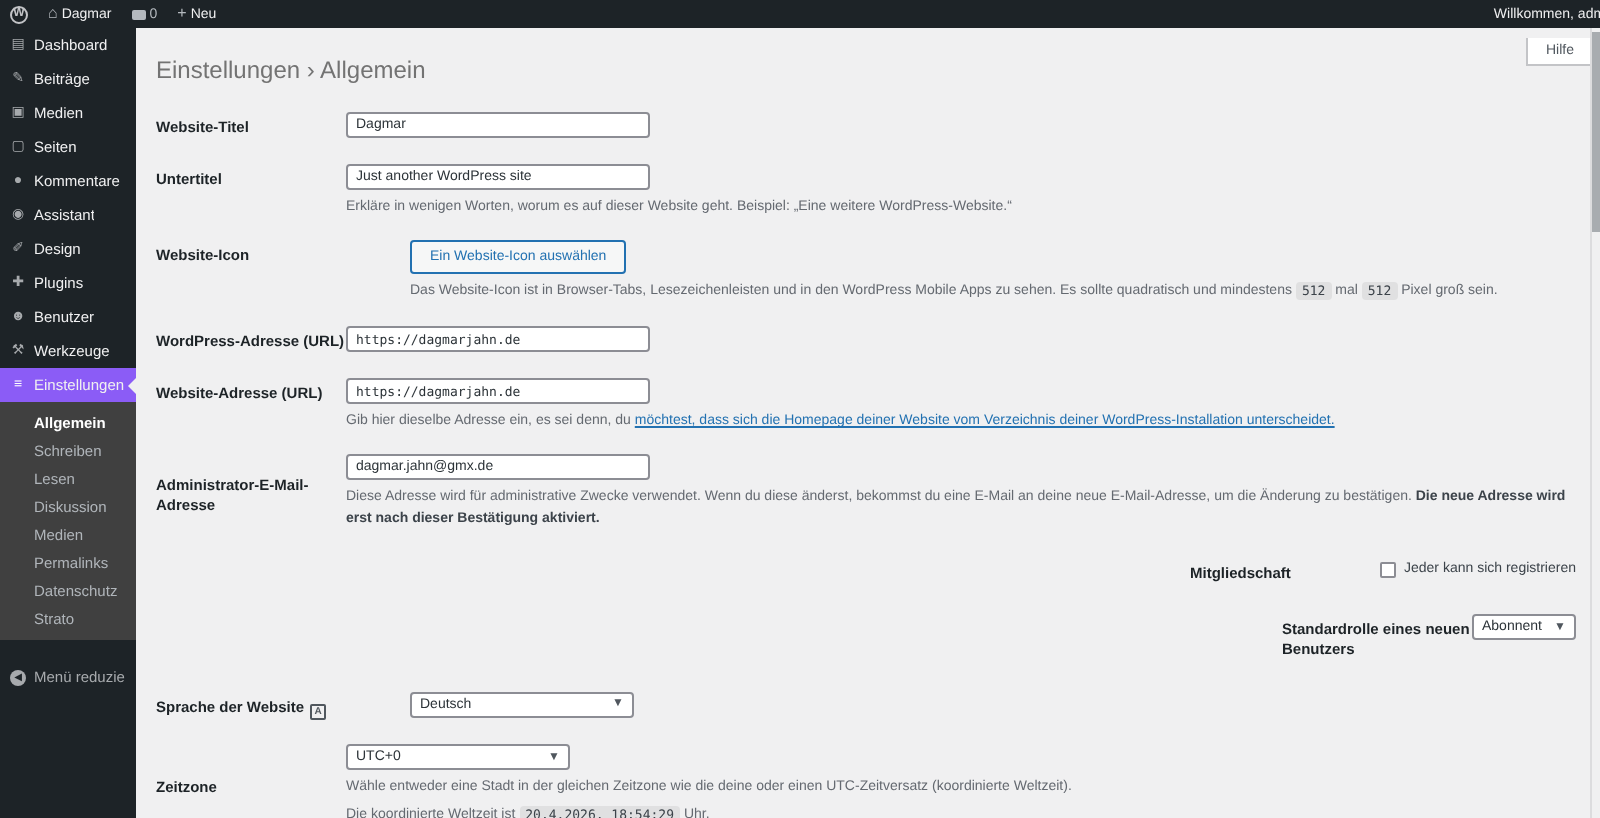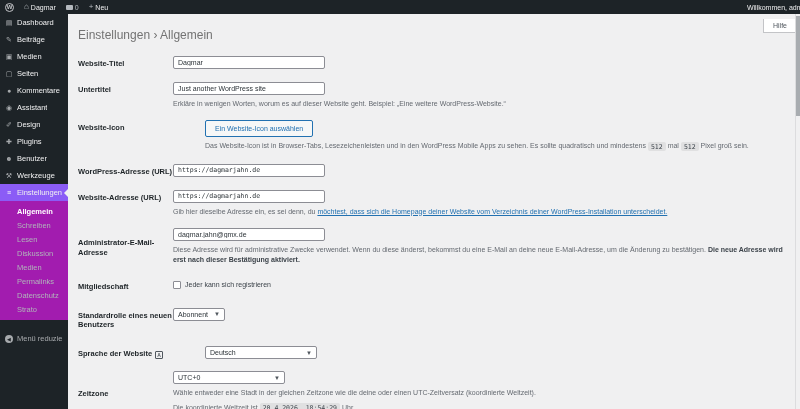--- a/index.html
+++ b/index.html
@@ -16,21 +16,21 @@
   .ab-right { position:absolute; right:-10px; top:0; height:14px; display:flex; align-items:center; font-size:7px; color:#f0f0f1; white-space:nowrap; padding-right:2px; }
 
   
   .sidebar { position:absolute; top:14px; left:0; bottom:0; width:68px; background:#1d2327; color:#f0f0f1; font-size:7.5px; z-index:20; }
   .menu-item { display:flex; align-items:center; gap:4px; padding:4px 5px; cursor:pointer; position:relative; }
   .mi-icon { width:8px; color:#a7aaad; font-size:7px; line-height:1; text-align:center; flex-shrink:0; }
   .mi-label { white-space:nowrap; overflow:hidden; }
   .menu-item.active { background:#8b5cf6; }
   .menu-item.active .mi-icon { color:#fff; }
   .menu-item.active::after { content:""; position:absolute; right:0; top:50%; margin-top:-4px; border:4px solid transparent; border-right-color:#f0f0f1; }
-  .submenu { background:#a21caf; padding:3px 0 4px; }
+  .submenu { background:#404040; padding:3px 0 4px; }
   .submenu-item { padding:2.5px 5px 2.5px 17px; color:#b0b5ba; cursor:pointer; white-space:nowrap; }
   .submenu-item.current { color:#fff; font-weight:700; }
   .collapse-item { margin-top:10px; color:#a7aaad; }
   .collapse-circle { display:inline-flex; width:8px; height:8px; border-radius:50%; background:#a7aaad; color:#1d2327; align-items:center; justify-content:center; font-size:5px; flex-shrink:0; }
 
   
   .content { position:absolute; left:68px; top:14px; right:0; bottom:0; padding:14px 12px 0 10px; }
   .help-tab { position:absolute; top:5px; right:3px; background:#fff; border:1px solid #c3c4c7; border-top:none; padding:3px 9px; font-size:7px; color:#50575e; cursor:pointer; }
   h1.page-title { font-size:12px; font-weight:400; color:#737373; margin-bottom:14px; }
 
@@ -49,21 +49,21 @@
   .sel-sm { width:52px; }
   .sel-md { width:112px; }
   .cb { display:inline-block; width:8px; height:8px; border:1px solid #8c8d94; border-radius:1px; background:#fff; vertical-align:-1px; cursor:pointer; flex-shrink:0; }
   .inline-lab { display:flex; align-items:center; gap:4px; font-size:7px; color:#3c434a; padding-top:2px; }
   .trans-icon { display:inline-flex; align-items:center; justify-content:center; width:8px; height:8px; border:1px solid #50575e; border-radius:1px; font-size:5px; color:#50575e; margin-left:3px; vertical-align:-1px; }
 
   
   .mb-a { margin-bottom:13px; }
   .mb-b { margin-bottom:11px; }
   .mb-c { margin-bottom:12px;gap:32px; }
-  .mb-d { margin-bottom:16px; }
+  .mb-d { margin-bottom:16px;justify-content:flex-end; }
   .mb-e { margin-bottom:14px;align-items:center; }
 
   
   .scrollbar { position:absolute; right:0; top:14px; bottom:0; width:5px; background:#f0f0f1; border-left:1px solid #dcdcde; z-index:40; }
   .scroll-thumb { position:absolute; top:2px; right:0; width:4px; height:100px; background:#a8acb0; }
 </style>
 </head>
 <body>
 
 <div class="adminbar">

